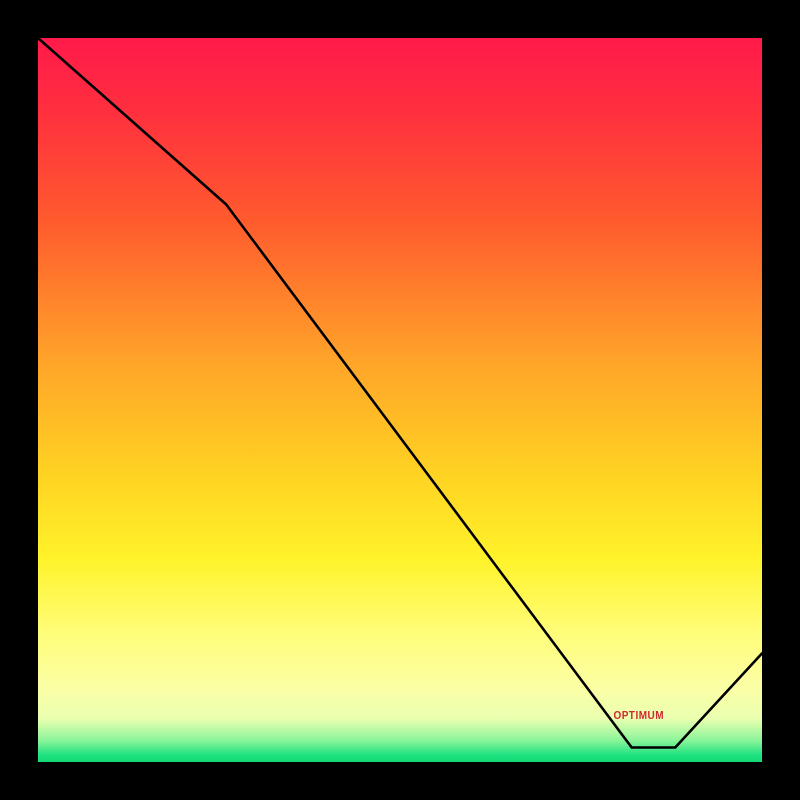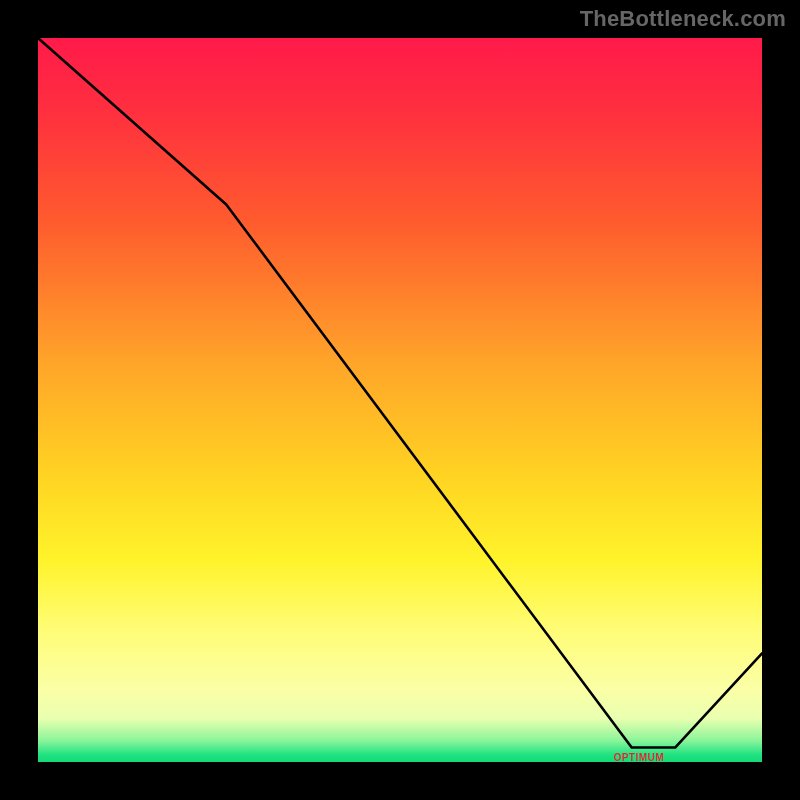--- a/index.html
+++ b/index.html
@@ -70,22 +70,21 @@
     font-weight: 700;
     letter-spacing: 0.5px;
     white-space: nowrap;
     text-shadow: 0 0 1px rgba(255,255,255,0.4);
   }
 </style>
 </head>
 <body>
 
 <div class="stage">
-  <div class="watermark">TheBottleneck.com</div>
 
   <div class="plot">
     <svg class="curve-layer" viewBox="0 0 724 724" preserveAspectRatio="none">
       <path d="M 0 0 L 188.24 166.51999999999998 L 593.68 709.52 L 637.12 709.52 L 724 615.4" fill="none" stroke="#000" stroke-width="2.6" stroke-linejoin="round" stroke-linecap="round"></path>
     </svg>
 
-    <div class="minimum-label" style="left: 575.4px; top: 714px;">OPTIMUM</div>
+    <div class="minimum-label" style="left: 575.4px; top: 672px;">OPTIMUM</div>
   </div>
 </div>
 
 </body></html>

